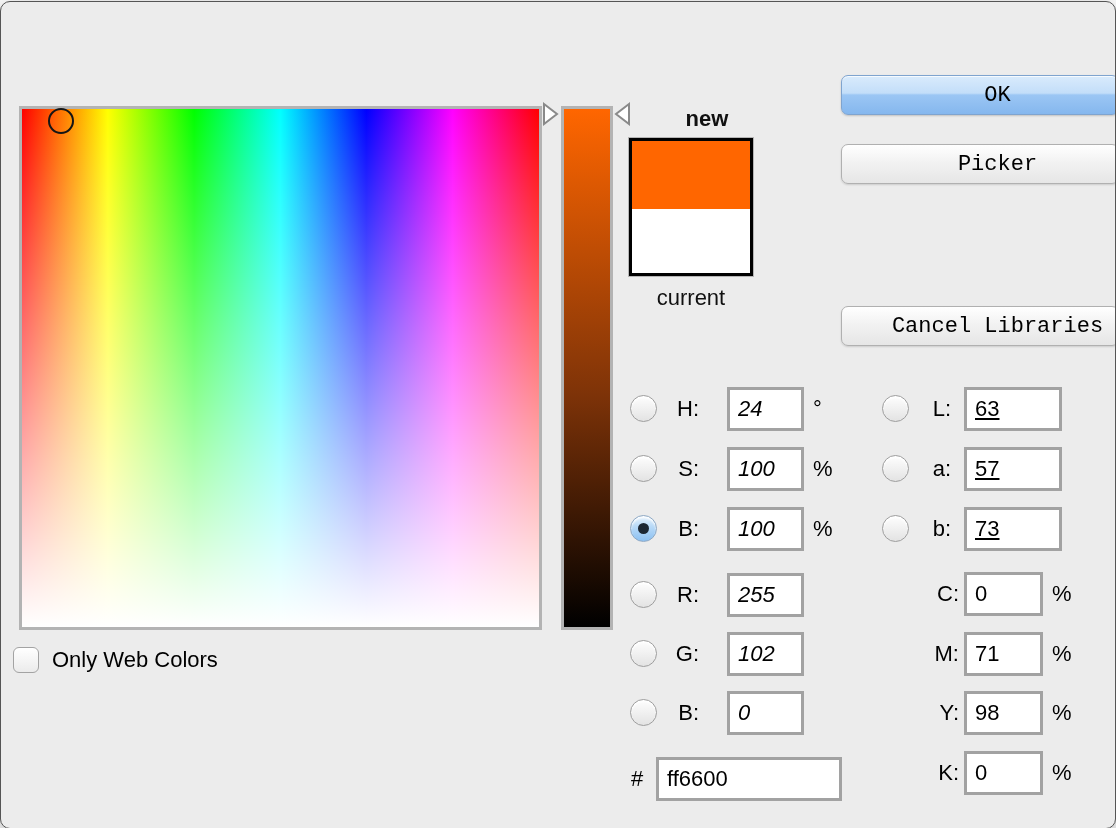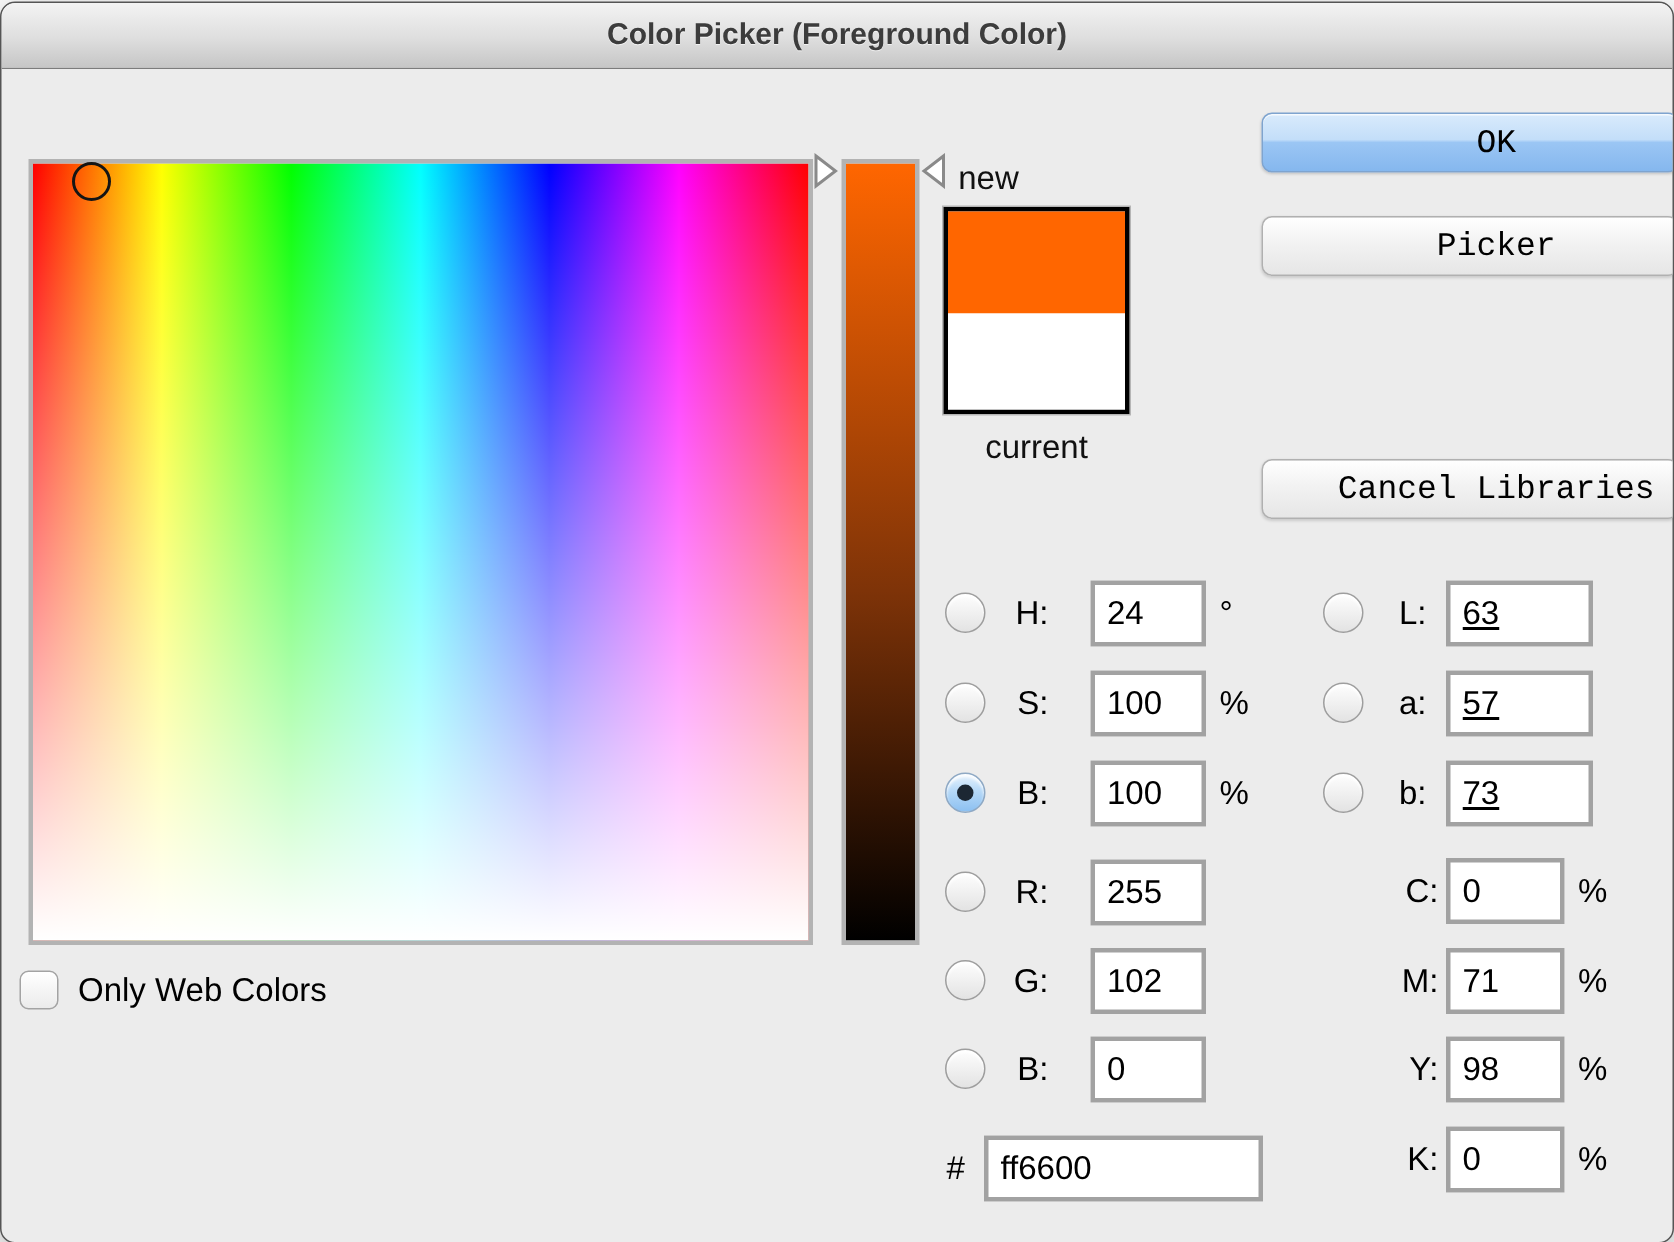--- a/index.html
+++ b/index.html
@@ -31,21 +31,21 @@
   .slider-track{
     position:absolute;left:560px;top:104px;width:46px;height:518px;
     border:3px solid #b3b3b3;
     background:linear-gradient(to bottom,#ff6600 0%,#7e3308 55%,#000000 100%);
   }
   .slider-arrow{position:absolute;width:18px;height:24px;}
   .arrow-left-of-track{left:541px;top:100px;}
   .arrow-right-of-track{left:612px;top:100px;}
   
   .swatch-label{position:absolute;width:130px;text-align:center;font-size:22px;color:#111;}
-  .label-new{left:593px;top:104px;}
+  .label-new{left:641px;top:104px;font-weight:bold;}
   .label-current{left:625px;top:283px;}
   .swatch{
     position:absolute;left:628px;top:136px;width:118px;height:132px;
     border:3px solid #000;box-shadow:0 0 0 1px #b5b5b5;background:#fff;
   }
   .swatch-new{position:absolute;left:0;top:0;width:100%;height:68px;}
   .swatch-current{position:absolute;left:0;top:68px;width:100%;height:64px;}
   
   .btn{
     position:absolute;left:840px;width:241px;height:38px;
@@ -81,21 +81,21 @@
   .field-label{font-size:22px;color:#000;text-align:right;}
   .num-input{
     height:38px;border:3px solid #a2a2a2;background:#fff;
     font-size:22px;color:#000;padding:0 0 0 8px;margin:0;
     font-family:"Liberation Sans",sans-serif;box-sizing:content-box;outline:none;
   }
   .unit{font-size:22px;color:#000;margin-left:9px;}
   
   .row-left{left:629px;}
   .row-left .field-label{width:40px;margin-left:2px;}
-  .row-left .num-input{width:63px;margin-left:28px;}
+  .row-left .num-input{width:63px;margin-left:28px;font-style:italic;}
   
   .row-lab{left:881px;}
   .row-lab .field-label{width:40px;margin-left:2px;}
   .row-lab .num-input{width:84px;margin-left:13px;text-decoration:underline;}
   
   .row-cmyk{left:881px;}
   .row-cmyk .field-label{width:77px;}
   .row-cmyk .num-input{width:65px;margin-left:5px;}
   
   .row-hex{left:630px;}
@@ -108,23 +108,20 @@
     background:linear-gradient(#ffffff,#ebebeb);
     box-shadow:inset 0 1px 1px rgba(255,255,255,.9);
   }
   .web-label{font-size:22px;color:#000;margin-left:13px;}
 </style>
 </head>
 <body>
 
 <div class="window">
 
-  <div class="titlebar">
-    <span class="title">Color Picker (Foreground Color)</span>
-  </div>
 
   <div class="color-field"></div>
   <div class="cursor-ring"></div>
 
   <div class="slider-track"></div>
   <svg class="slider-arrow arrow-left-of-track" viewBox="0 0 18 24">
     <polygon points="2,2 15,12 2,22" fill="#ffffff" stroke="#8a8a8a" stroke-width="2"></polygon>
   </svg>
   <svg class="slider-arrow arrow-right-of-track" viewBox="0 0 18 24">
     <polygon points="16,2 3,12 16,22" fill="#ffffff" stroke="#8a8a8a" stroke-width="2"></polygon>

